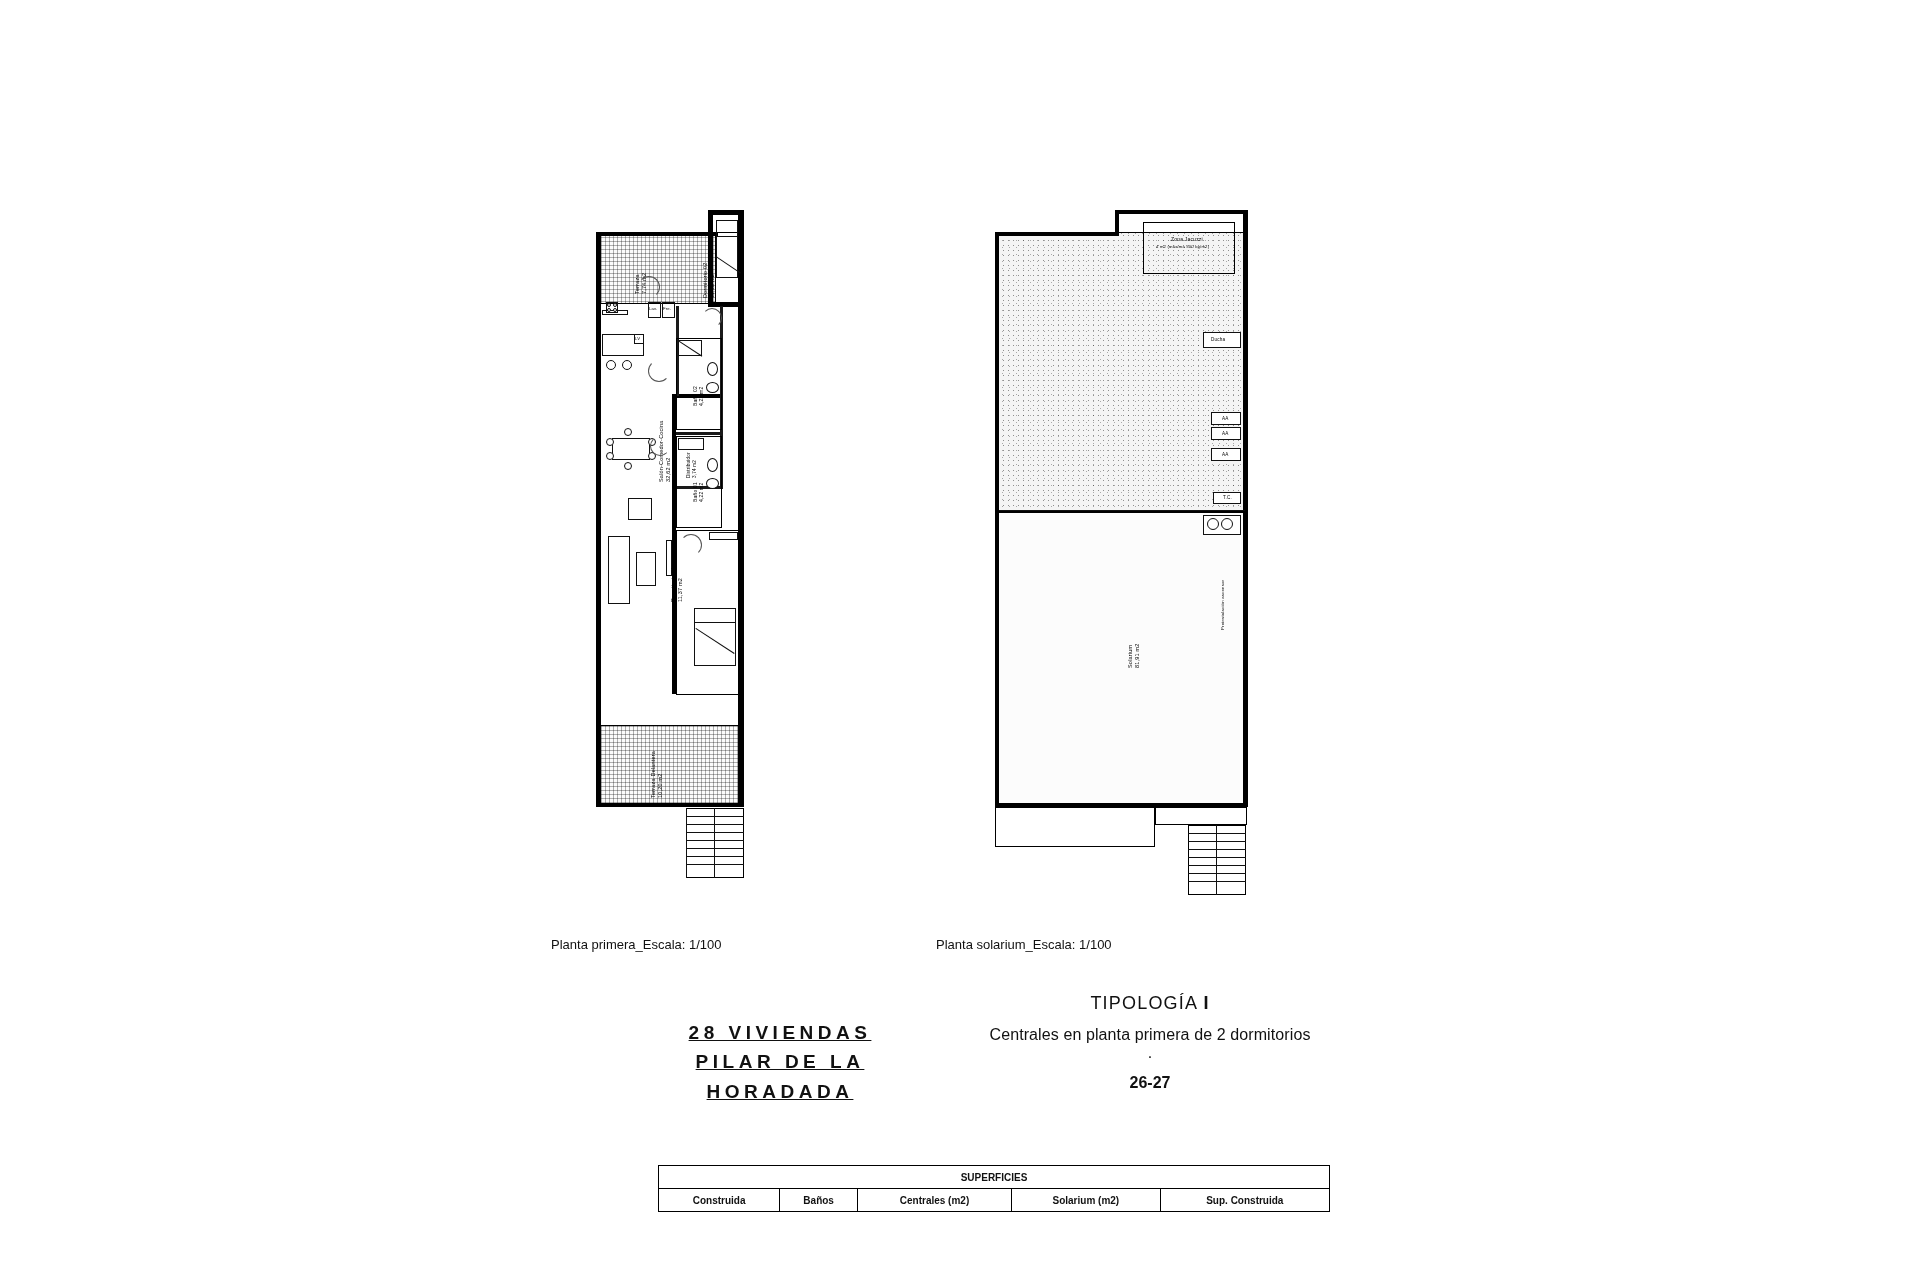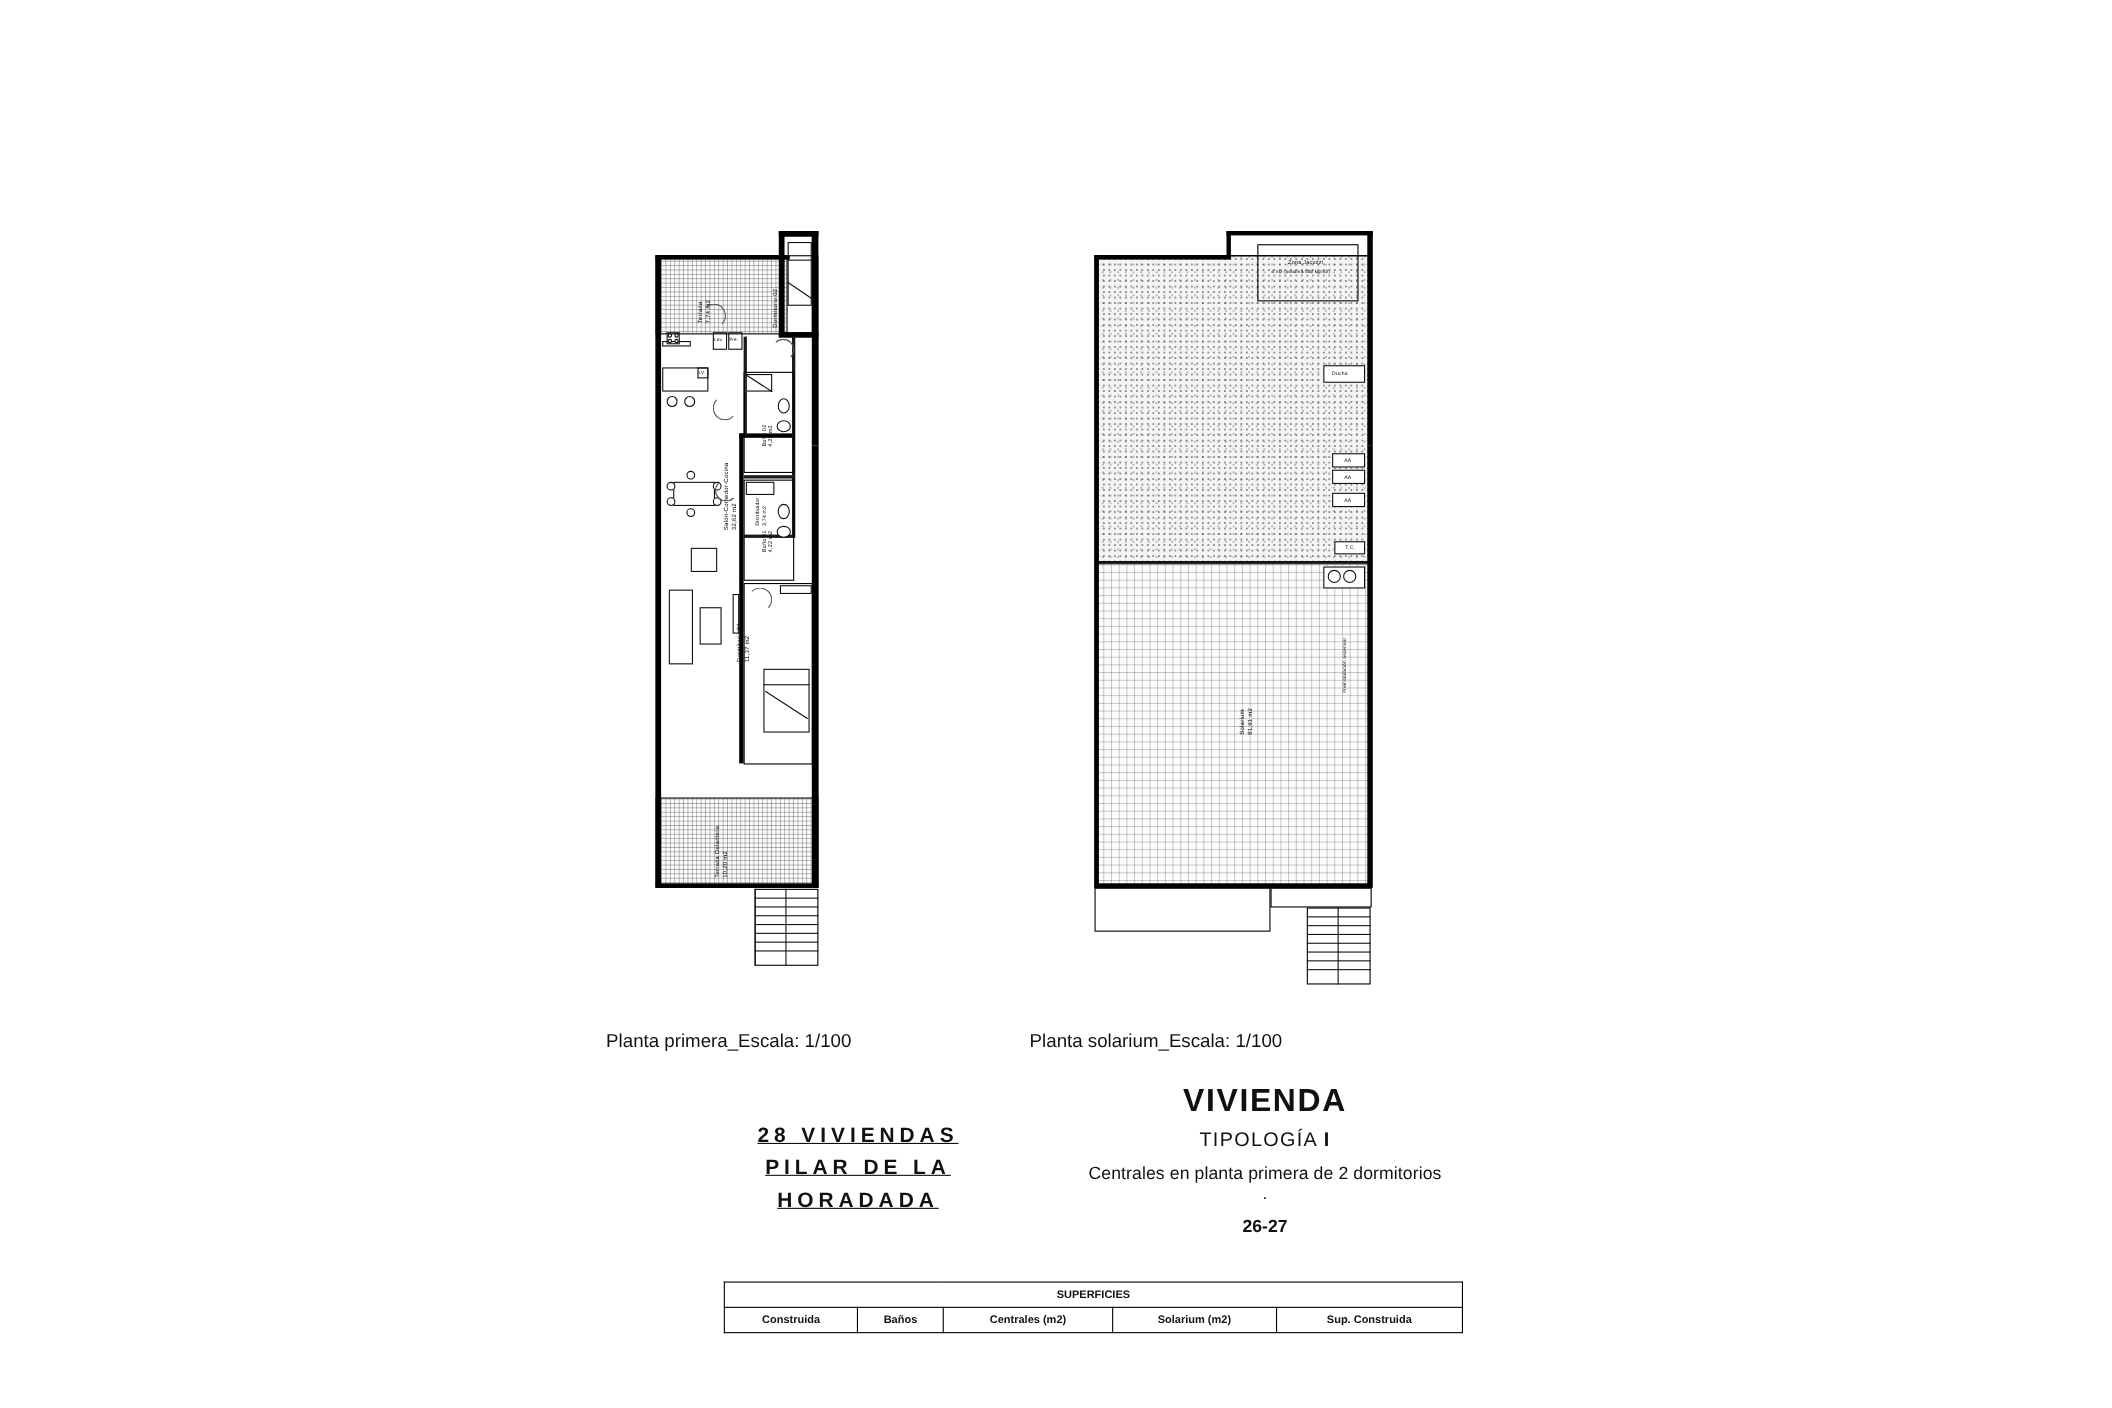--- a/index.html
+++ b/index.html
@@ -108,21 +108,21 @@
     border-radius: 50%;
     box-sizing: border-box;
     background: transparent;
   }
   .line {
     position: absolute;
     background: #111;
   }
   .caption {
     position: absolute;
-    font-size: 17px;
+    font-size: 13px;
     color: #111;
     white-space: nowrap;
   }
 
   
   .title-left {
     position: absolute;
     left: 645px;
     top: 1018px;
     width: 270px;
@@ -402,21 +402,20 @@
 
   <div class="caption" style="left:936px; top:937px;">Planta solarium_Escala: 1/100</div>
 
   <div class="title-left">
     <div>28 VIVIENDAS</div>
     <div>PILAR DE LA</div>
     <div>HORADADA</div>
   </div>
 
   <div class="title-right">
-    <div class="vv">VIVIENDA</div>
     <div class="tipologia">
       <span>TIPOLOGÍA</span>
       <b>I</b>
     </div>
     <div class="subnote">Centrales en planta primera de 2 dormitorios .</div>
     <div class="pagenum">26-27</div>
   </div>
 
   <div class="tbl-wrap">
     <table class="surf">

